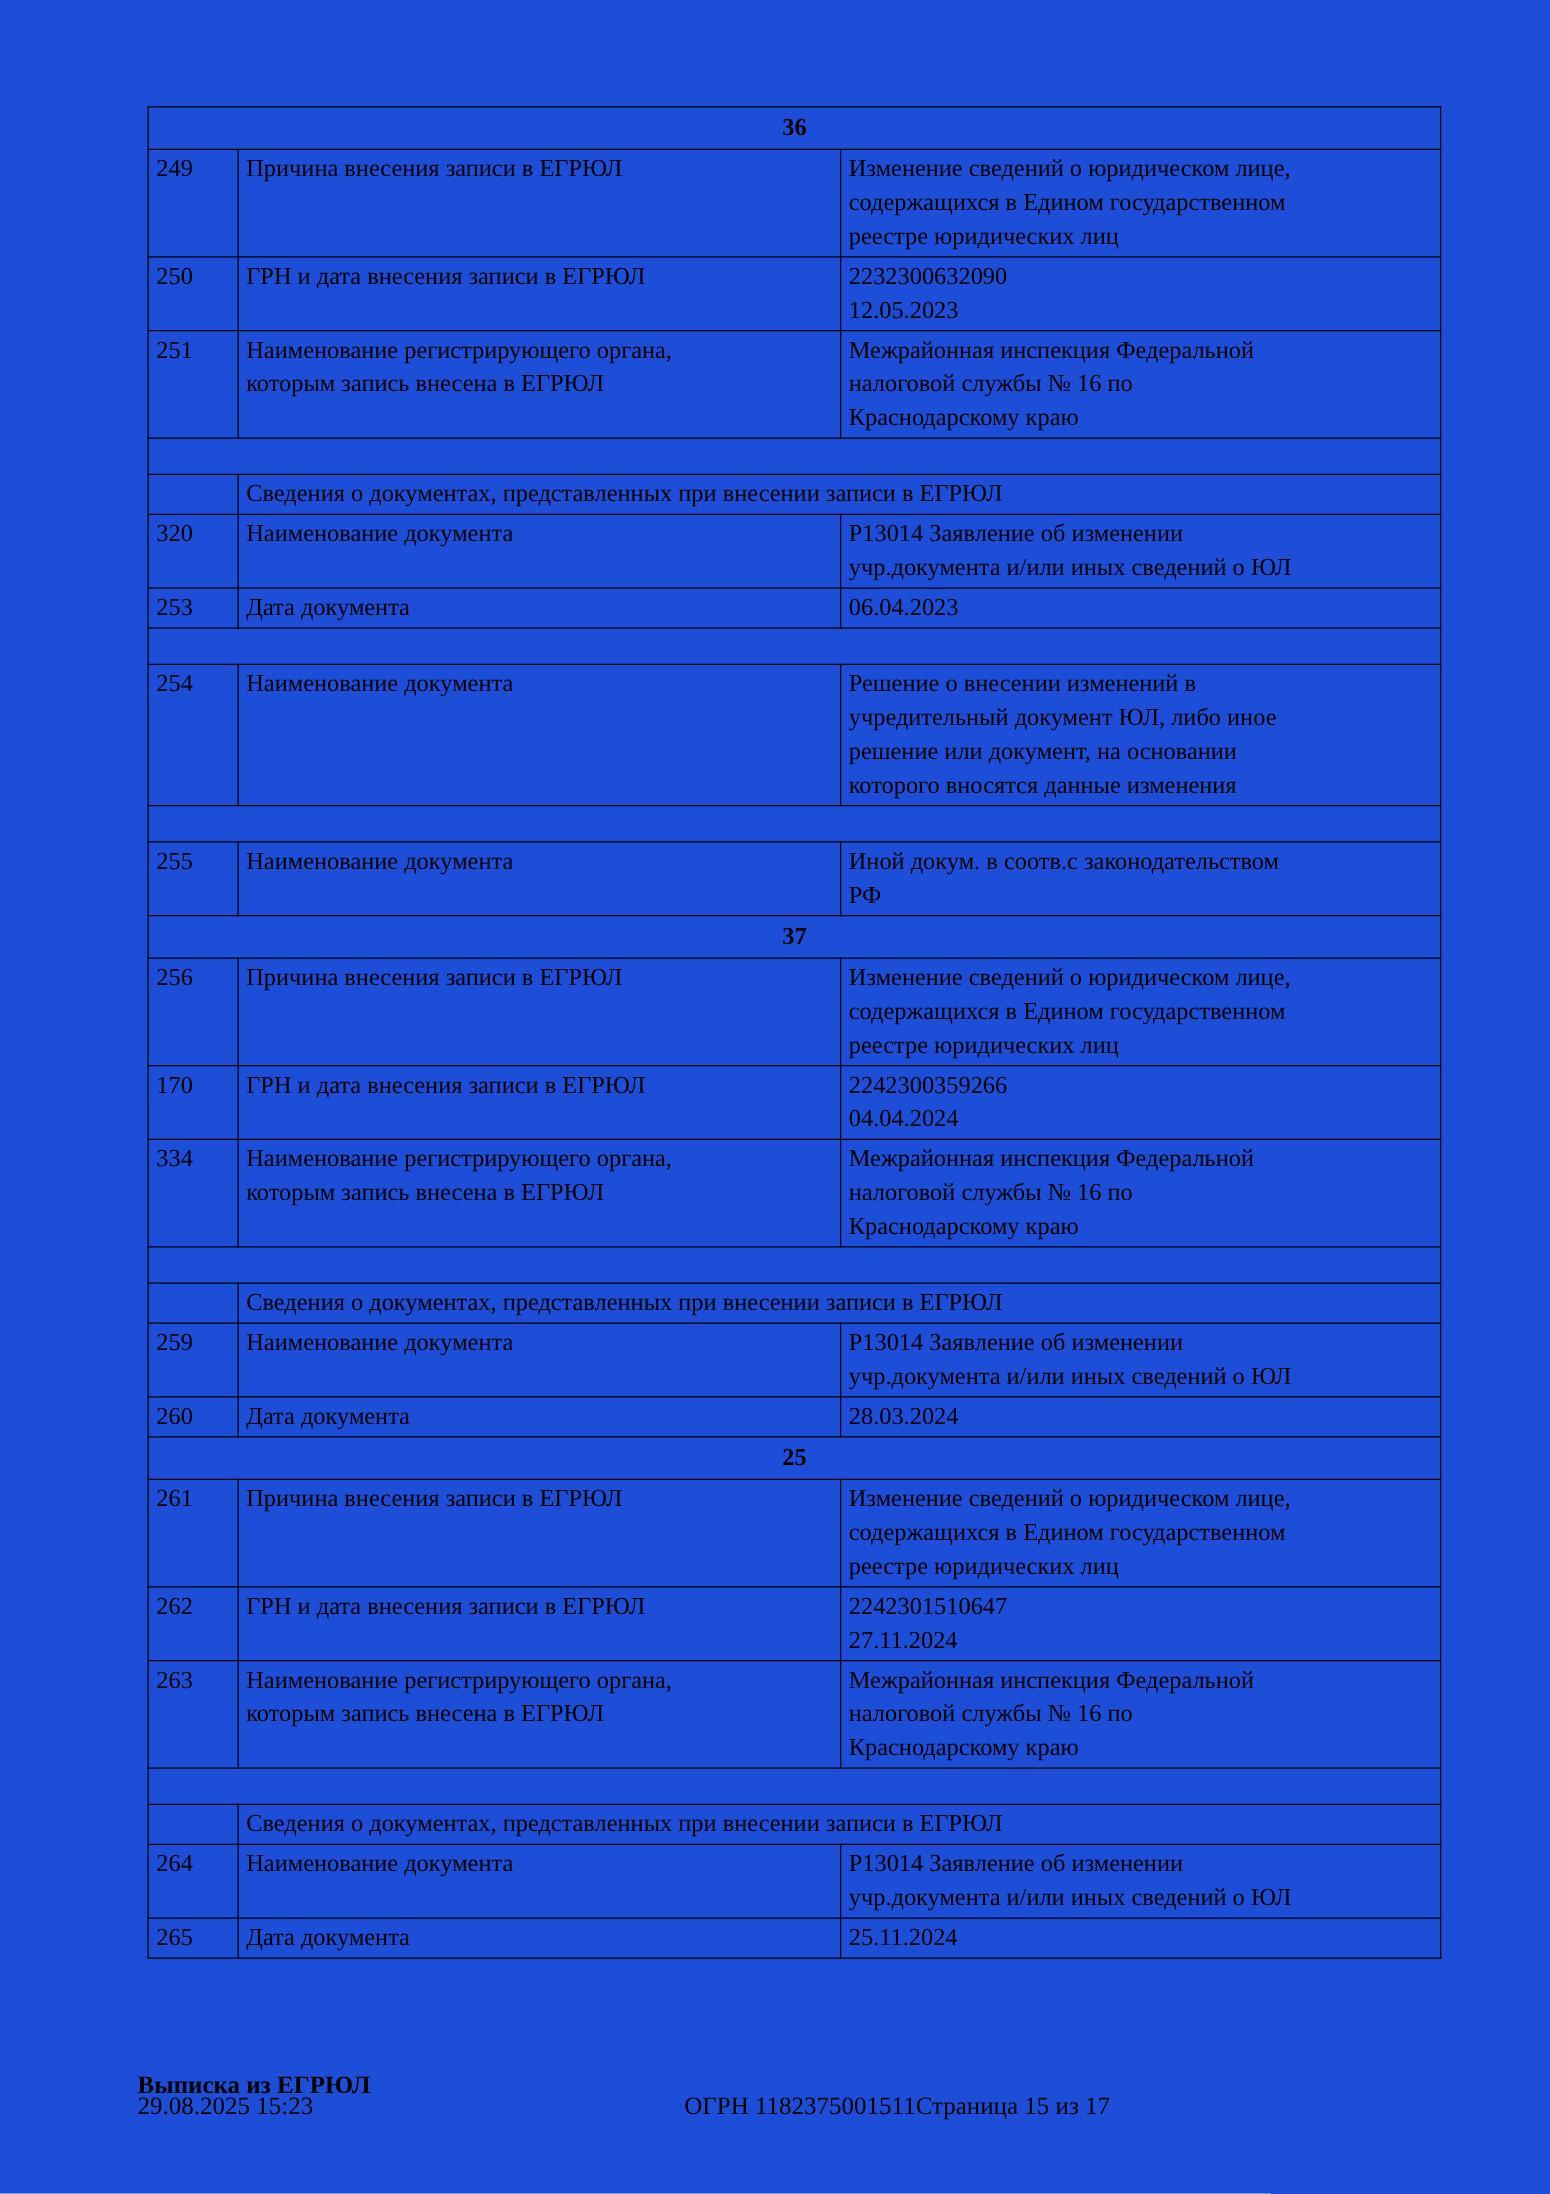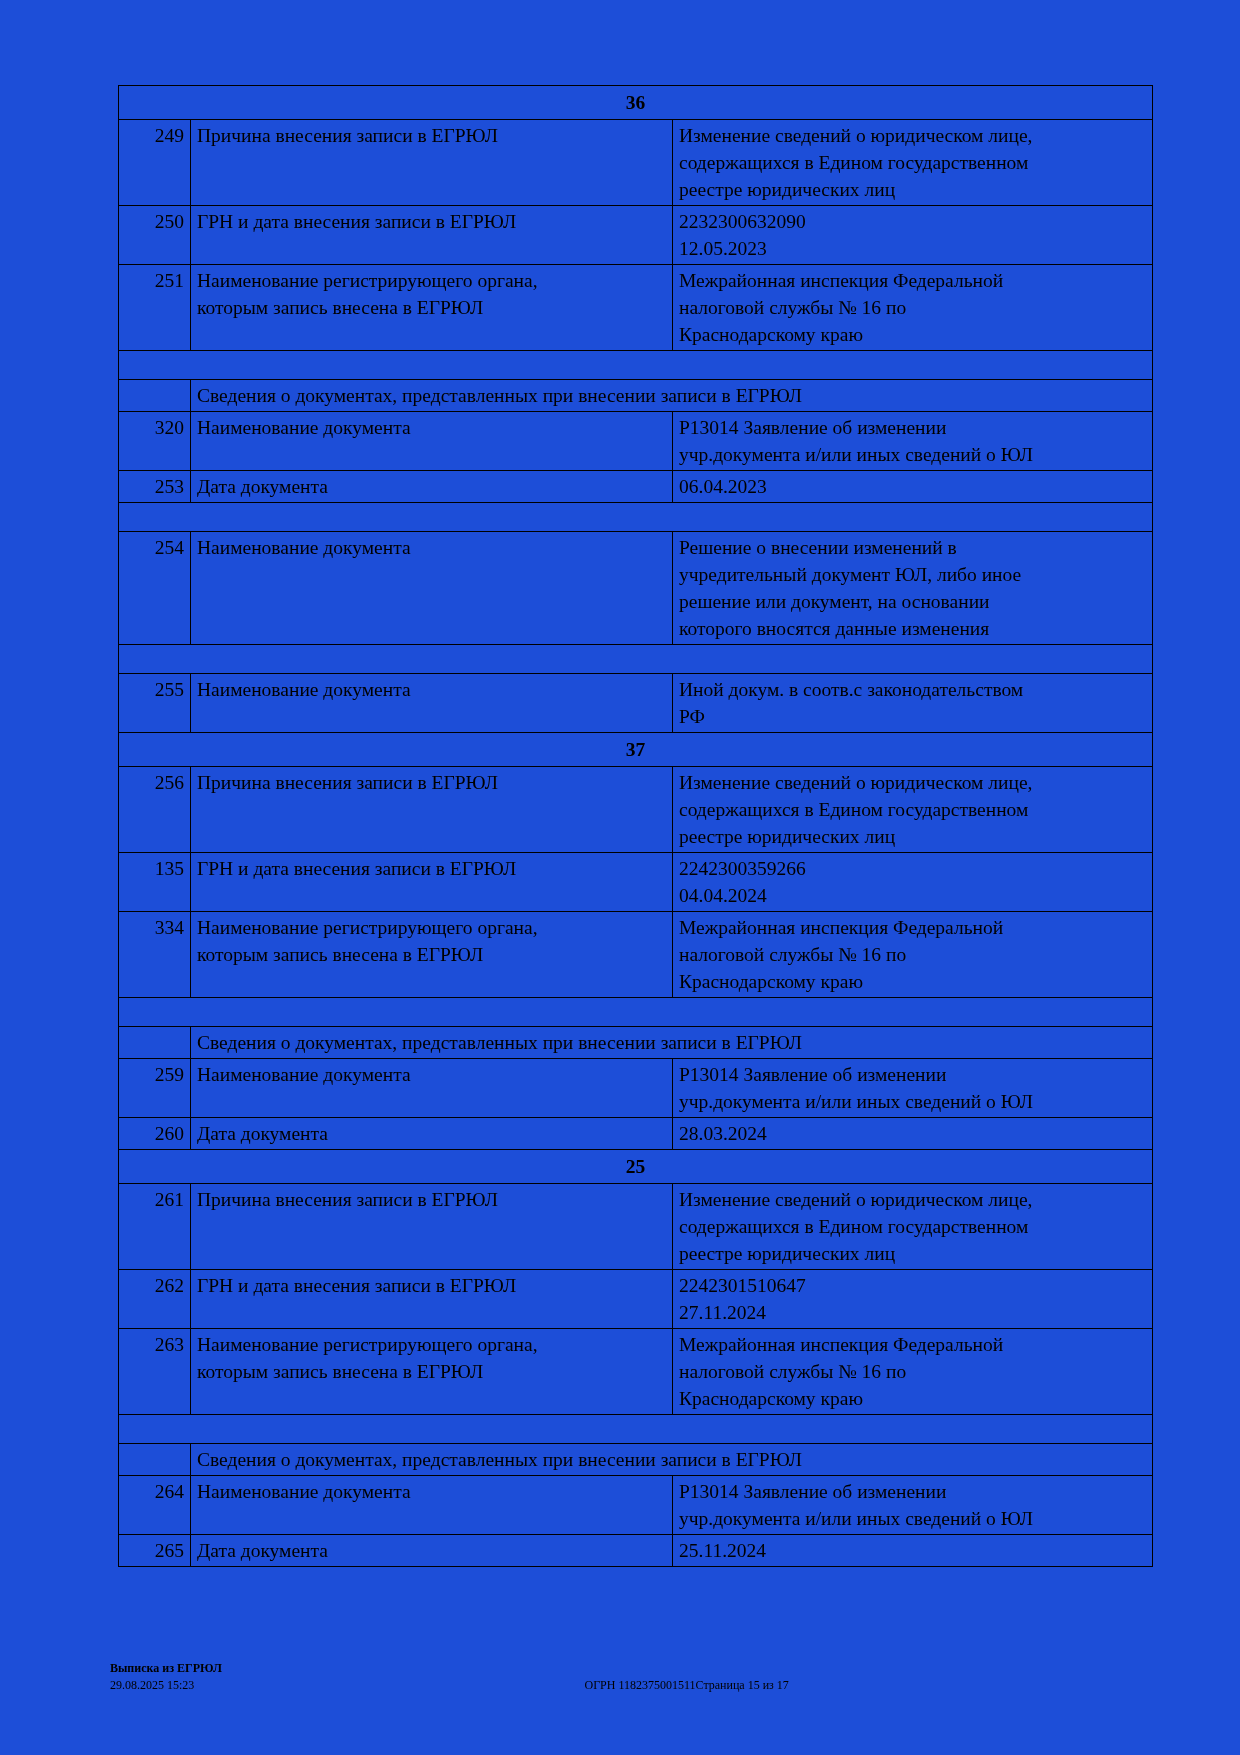--- a/index.html
+++ b/index.html
@@ -23,39 +23,39 @@
     table-layout:fixed;
     font-size:19.5px;
     line-height:27px;
   }
   table.records td {
     border:1.5px solid #000;
     vertical-align:top;
     padding:2px 6px;
     overflow:hidden;
   }
-  td.num { text-align:right; padding:2px 2px;margin-left:42px; }
+  td.num { text-align:left; padding:2px 2px;margin-left:42px; }
   td.label, td.value { white-space:pre-line; }
   tr.section td {
     text-align:center;
     font-weight:bold;
     height:34px;
     vertical-align:middle;
     padding:1px;
   }
   tr.spacer td { height:29px; padding:0; }
   tr.subheader td { height:32px; }
   .footer {
     position:absolute;
     left:110px; top:1660px;
     width:1060px;
     display:grid;
     grid-template-columns:1fr auto 1fr;
     align-items:end;
-    font-size:12px;
+    font-size:20px;
     line-height:17px;
   }
   .footer .left { text-align:left; }
   .footer .left .doc-title { font-weight:bold; }
   .footer .center { text-align:center; }
   .footer .right { }
 </style>
 </head>
 <body>
 
@@ -134,21 +134,21 @@
           <td colspan="3">37</td>
         </tr>
         <tr class="record">
           <td class="num">256</td>
           <td class="label">Причина внесения записи в ЕГРЮЛ</td>
           <td class="value">Изменение сведений о юридическом лице,
 содержащихся в Едином государственном
 реестре юридических лиц</td>
         </tr>
         <tr class="record">
-          <td class="num">135</td>
+          <td class="num">170</td>
           <td class="label">ГРН и дата внесения записи в ЕГРЮЛ</td>
           <td class="value">2242300359266
 04.04.2024</td>
         </tr>
         <tr class="record">
           <td class="num">334</td>
           <td class="label">Наименование регистрирующего органа,
 которым запись внесена в ЕГРЮЛ</td>
           <td class="value">Межрайонная инспекция Федеральной
 налоговой службы № 16 по

